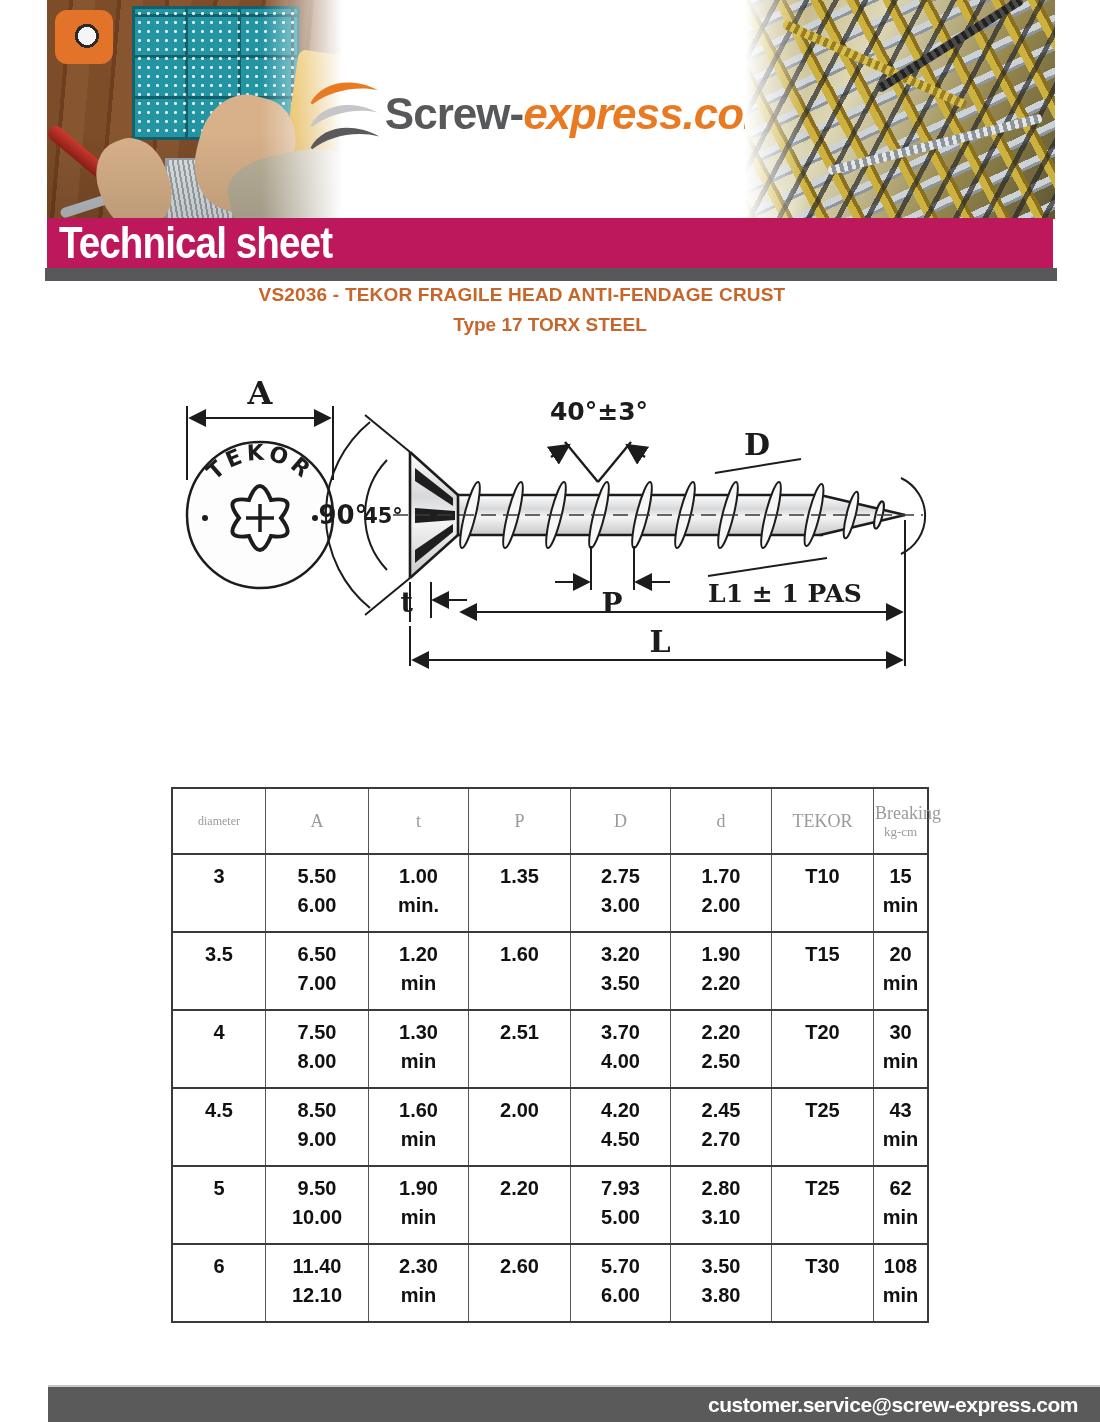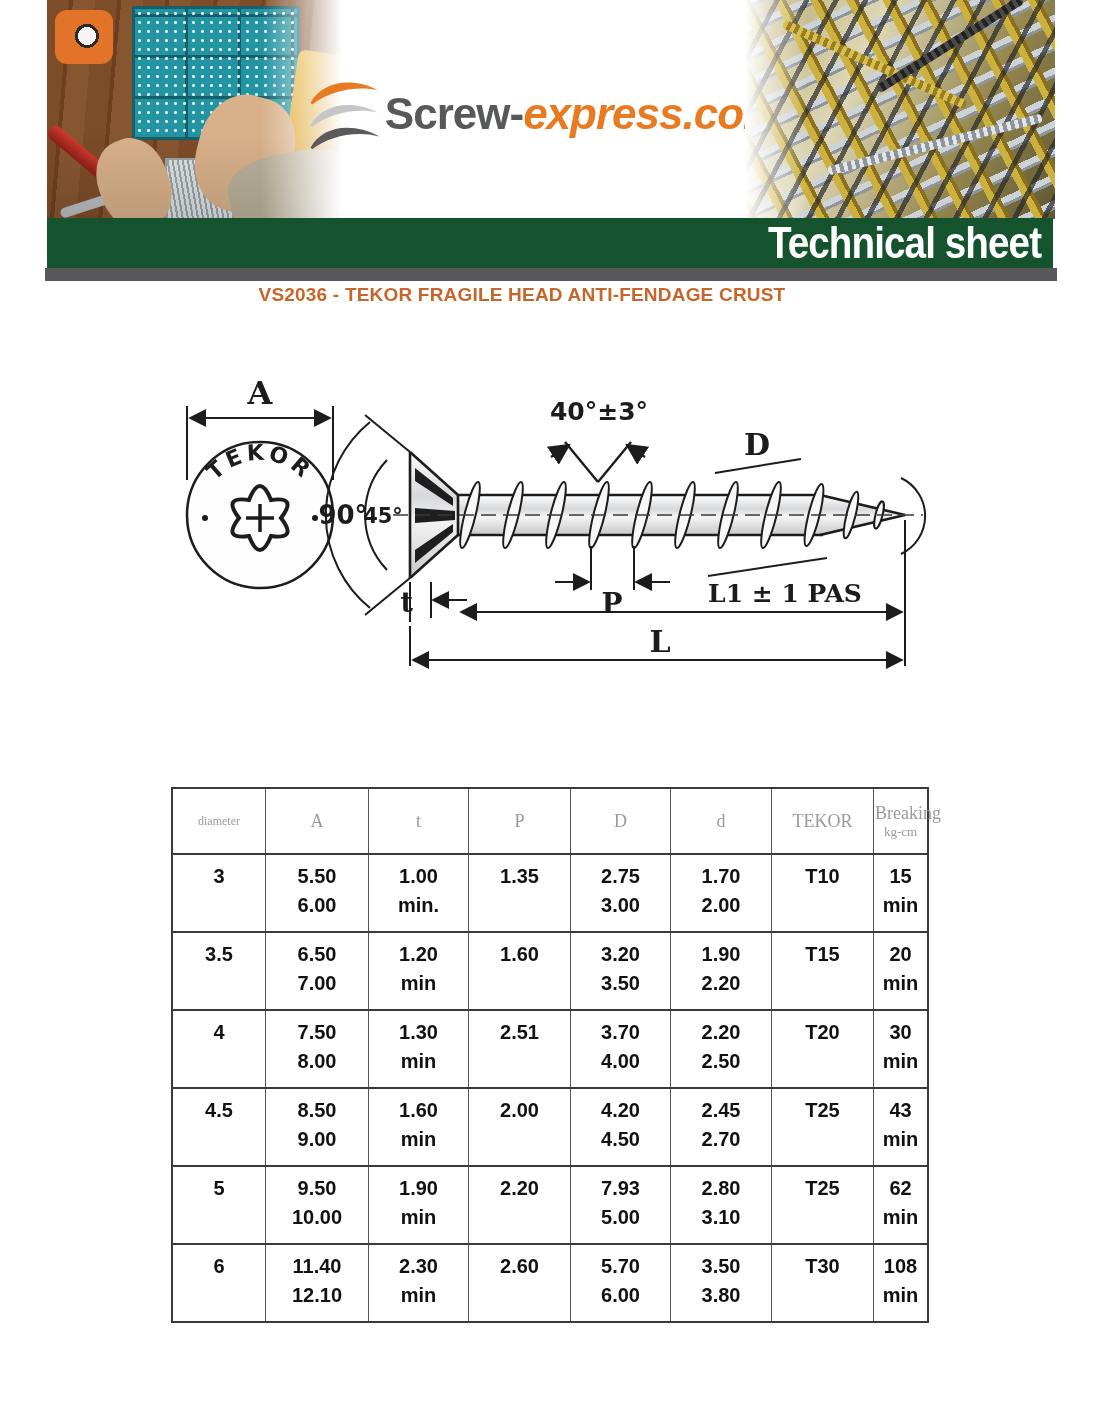--- a/index.html
+++ b/index.html
@@ -51,22 +51,22 @@
 
   .logo-area{position:absolute;left:345px;top:0;width:400px;height:219px;display:flex;
     align-items:flex-start;justify-content:center;padding-top:68px;box-sizing:border-box;}
   .logo-lockup{display:flex;align-items:center;}
   .logo-swoosh{width:72px;height:92px;margin-right:4px;}
   .logo-text{font-size:44px;font-weight:bold;letter-spacing:-1px;white-space:nowrap;}
   .brand-primary{color:#57585a;margin-top:30px;}
   .brand-secondary{color:#e87a22;font-style:italic;}
 
   
-  .banner{position:absolute;left:47px;top:218px;width:1006px;height:50px;background:#14532d;
-    display:flex;align-items:center;justify-content:flex-end;}
+  .banner{position:absolute;left:47px;top:218px;width:1006px;height:50px;background:#be185d;
+    display:flex;align-items:center;justify-content:flex-start;}
   .banner-title{color:#ffffff;font-size:42px;font-weight:800;letter-spacing:-1px;transform:scale(.92,1.06);}
   .gray-strip{position:absolute;left:45px;top:268px;width:1012px;height:13px;background:#58585a;}
 
   .prod-title{position:absolute;left:0;top:284px;width:1044px;text-align:center;
     color:#c8652a;font-size:19px;font-weight:700;letter-spacing:.2px;}
   .prod-subtitle{position:absolute;left:0;top:314px;width:1100px;text-align:center;
     color:#c8652a;font-size:19px;font-weight:700;}
 
   
   .drawing{position:absolute;left:165px;top:360px;width:765px;height:355px;}
@@ -133,20 +133,21 @@
     <div class="pr-screw pr-s2"></div>
     <div class="pr-screw pr-s3"></div>
   </div>
 
   <div class="banner">
     <div class="banner-title">Technical sheet</div>
   </div>
   <div class="gray-strip"></div>
 
   <div class="prod-title">VS2036 - TEKOR FRAGILE HEAD ANTI-FENDAGE CRUST</div>
+  <div class="prod-subtitle">Type 17 TORX STEEL</div>
 
   <div class="drawing">
     <svg viewBox="0 0 765 355" width="765" height="355">
       <defs>
         <marker id="ah" viewBox="0 0 10 10" refX="9" refY="5" markerWidth="9" markerHeight="9" orient="auto-start-reverse">
           <path d="M0,0 L10,5 L0,10 z" fill="#1c1c1c"></path>
         </marker>
         <linearGradient id="shine" x1="0" y1="0" x2="0" y2="1">
           <stop offset="0" stop-color="#ffffff"></stop>
           <stop offset="0.35" stop-color="#d7d8da"></stop>
@@ -483,14 +484,17 @@
             </td>
             <td>
               <div>108</div>
               <div>min</div>
             </td>
           </tr>
         </tbody>
     </table>
   </div>
 
+  <div class="footer">
+    <a class="footer-email" href="#">customer.service@screw-express.com</a>
+  </div>
 
 </div>
 
 </body></html>

